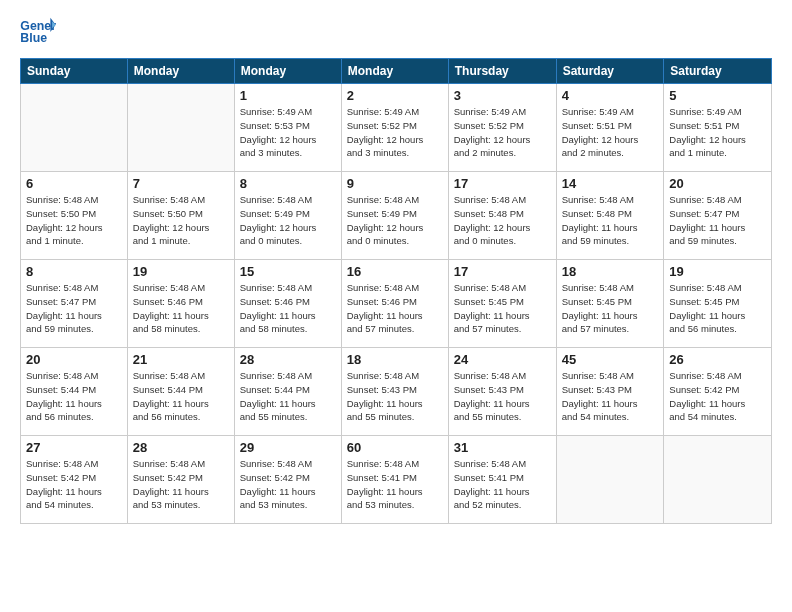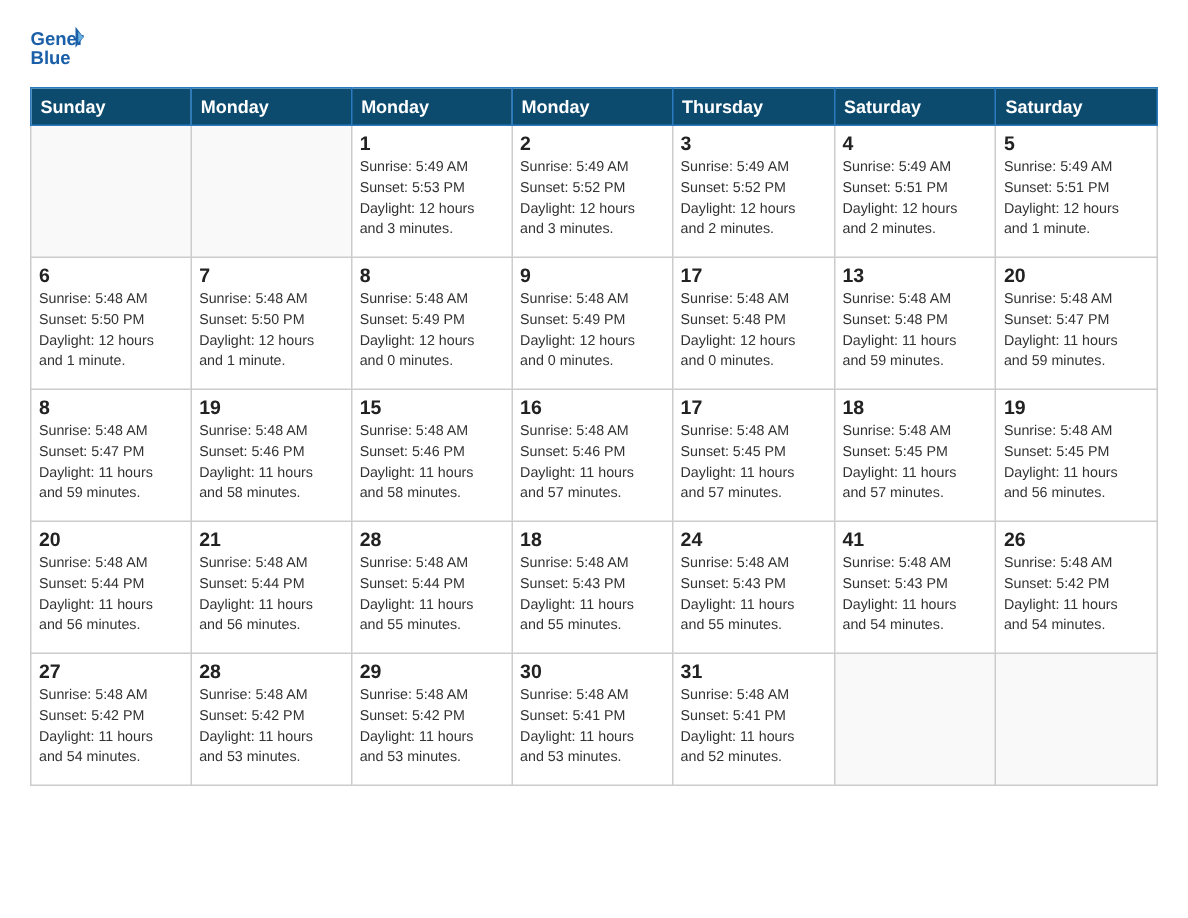--- a/index.html
+++ b/index.html
@@ -189,21 +189,21 @@
 and 0 minutes.</div>
           </td>
           <td>
             <span class="day-num">17</span>
             <div class="day-info" style="white-space: pre-line;">Sunrise: 5:48 AM
 Sunset: 5:48 PM
 Daylight: 12 hours
 and 0 minutes.</div>
           </td>
           <td>
-            <span class="day-num">13</span>
+            <span class="day-num">14</span>
             <div class="day-info" style="white-space: pre-line;">Sunrise: 5:48 AM
 Sunset: 5:48 PM
 Daylight: 11 hours
 and 59 minutes.</div>
           </td>
           <td>
             <span class="day-num">20</span>
             <div class="day-info" style="white-space: pre-line;">Sunrise: 5:48 AM
 Sunset: 5:47 PM
 Daylight: 11 hours
@@ -291,21 +291,21 @@
 and 55 minutes.</div>
           </td>
           <td>
             <span class="day-num">24</span>
             <div class="day-info" style="white-space: pre-line;">Sunrise: 5:48 AM
 Sunset: 5:43 PM
 Daylight: 11 hours
 and 55 minutes.</div>
           </td>
           <td>
-            <span class="day-num">41</span>
+            <span class="day-num">45</span>
             <div class="day-info" style="white-space: pre-line;">Sunrise: 5:48 AM
 Sunset: 5:43 PM
 Daylight: 11 hours
 and 54 minutes.</div>
           </td>
           <td>
             <span class="day-num">26</span>
             <div class="day-info" style="white-space: pre-line;">Sunrise: 5:48 AM
 Sunset: 5:42 PM
 Daylight: 11 hours
@@ -328,21 +328,21 @@
 and 53 minutes.</div>
           </td>
           <td>
             <span class="day-num">29</span>
             <div class="day-info" style="white-space: pre-line;">Sunrise: 5:48 AM
 Sunset: 5:42 PM
 Daylight: 11 hours
 and 53 minutes.</div>
           </td>
           <td>
-            <span class="day-num">30</span>
+            <span class="day-num">60</span>
             <div class="day-info" style="white-space: pre-line;">Sunrise: 5:48 AM
 Sunset: 5:41 PM
 Daylight: 11 hours
 and 53 minutes.</div>
           </td>
           <td>
             <span class="day-num">31</span>
             <div class="day-info" style="white-space: pre-line;">Sunrise: 5:48 AM
 Sunset: 5:41 PM
 Daylight: 11 hours

